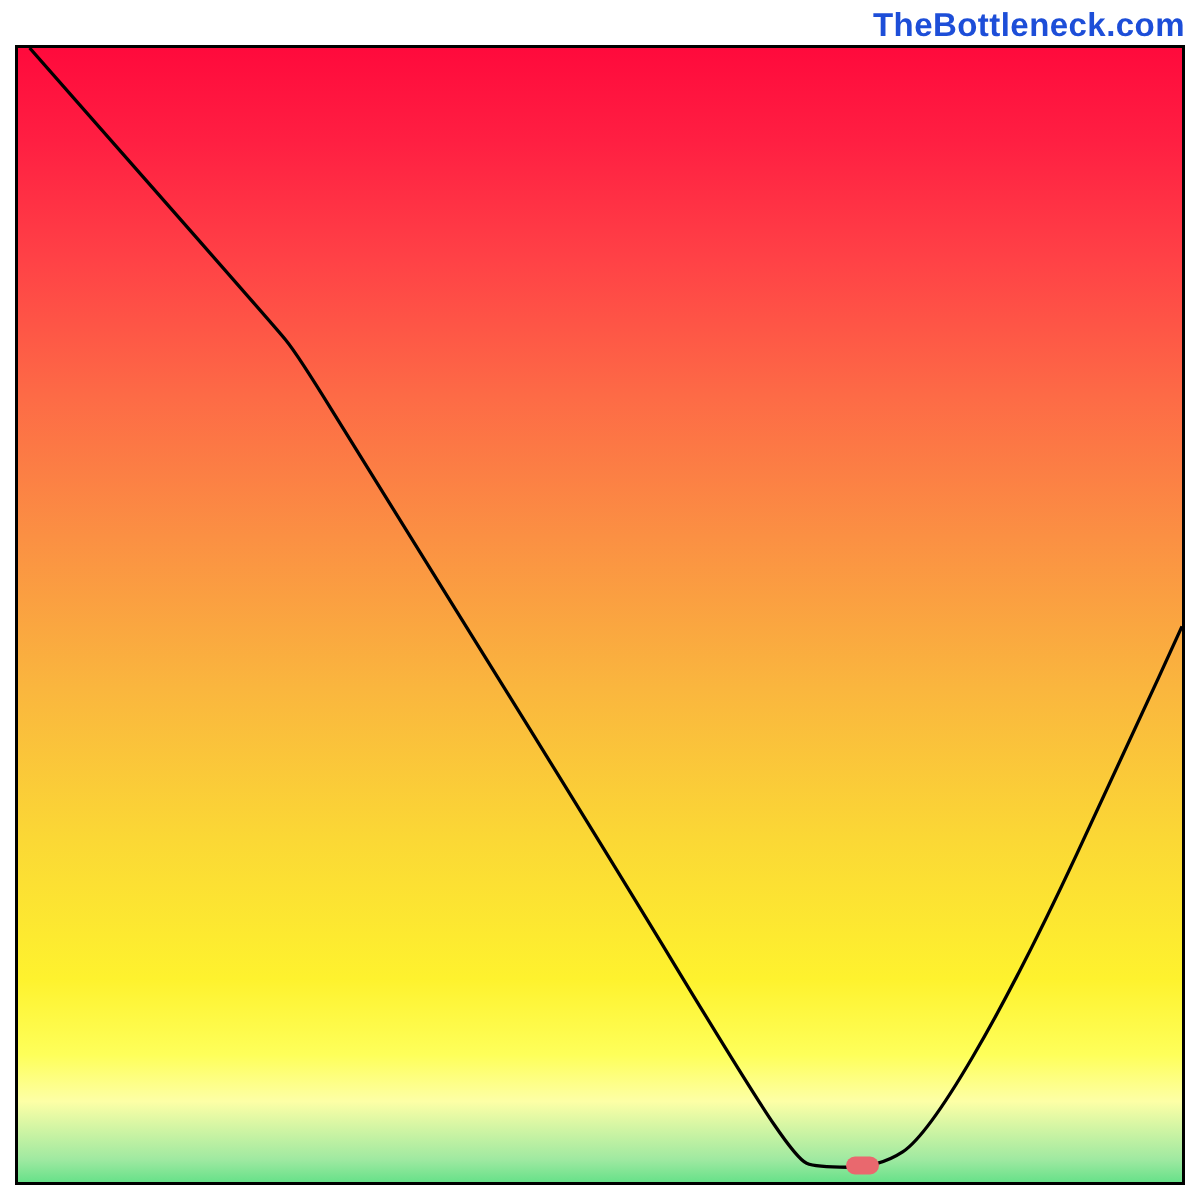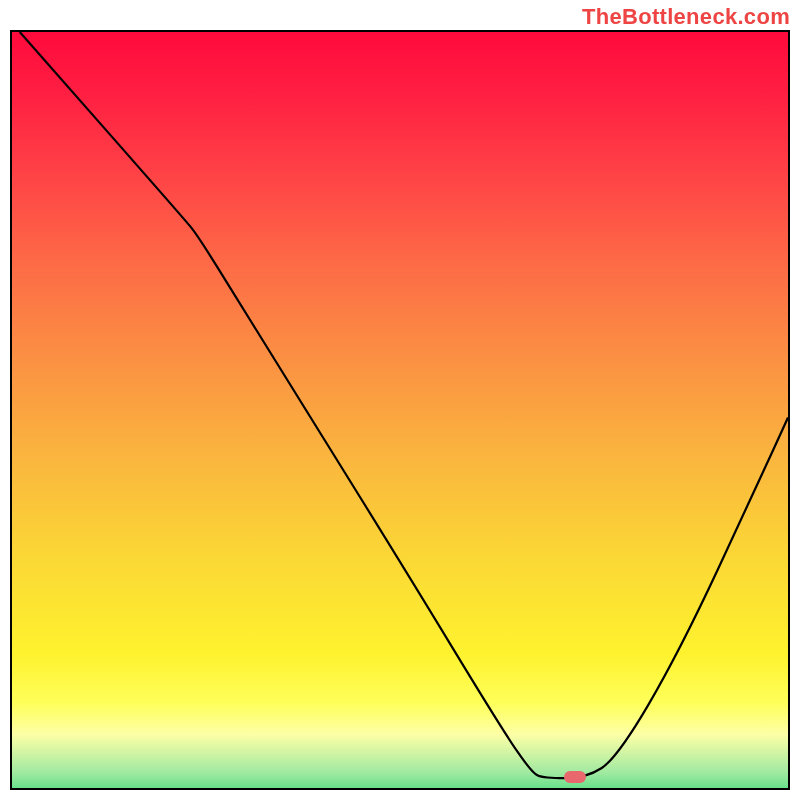--- a/index.html
+++ b/index.html
@@ -13,21 +13,21 @@
   }
   .stage {
     position: relative;
     width: 800px;
     height: 800px;
   }
   .watermark {
     position: absolute;
     top: 4px;
     right: 10px;
-    color: #ef4444;
+    color: #1d4ed8;
     font-size: 22px;
     font-weight: 600;
     letter-spacing: 0.3px;
   }
   .plot {
     position: absolute;
     left: 10px;
     top: 30px;
     width: 780px;
     height: 760px;

